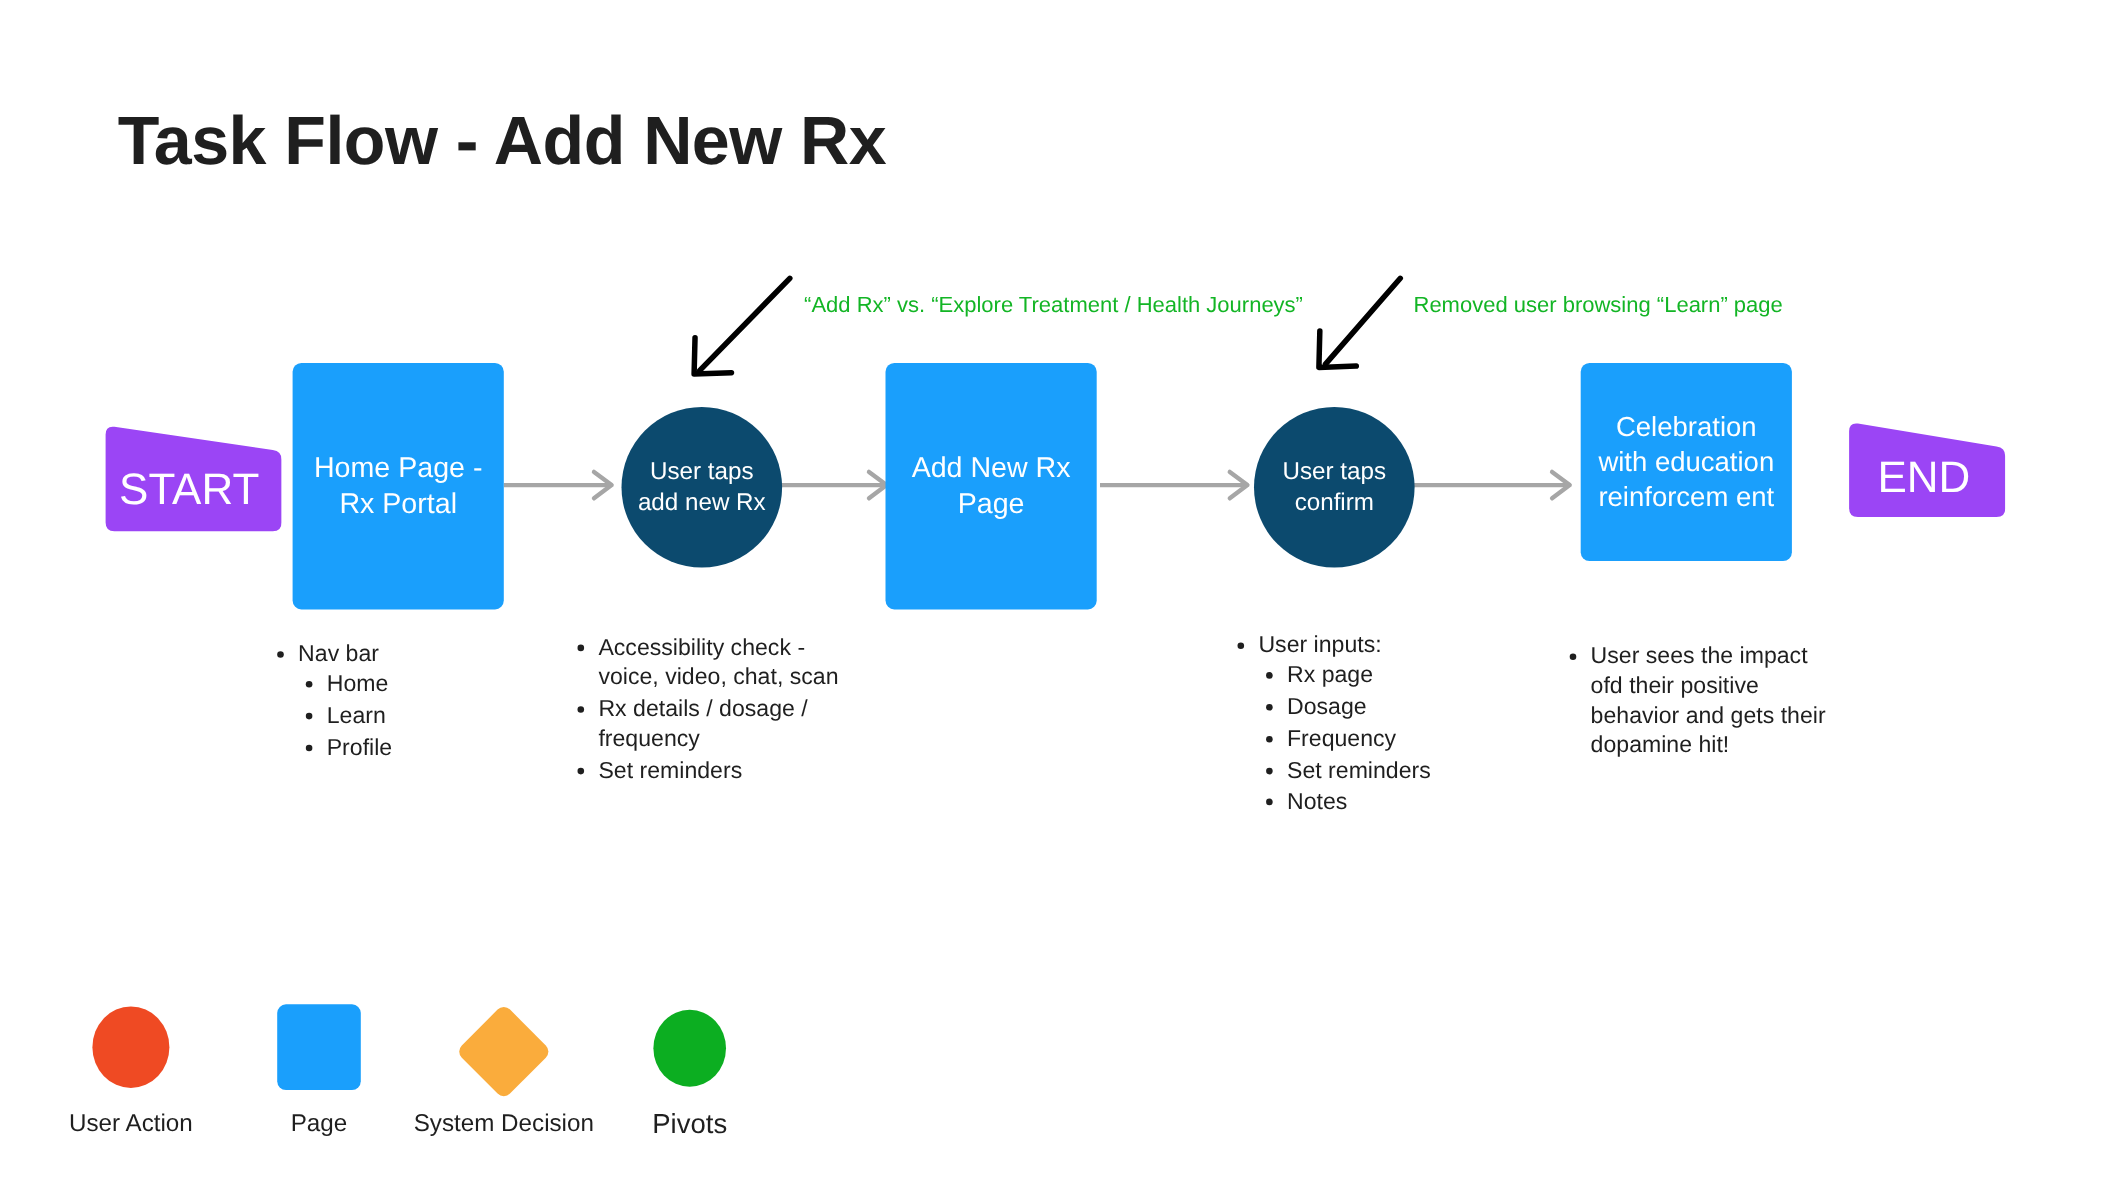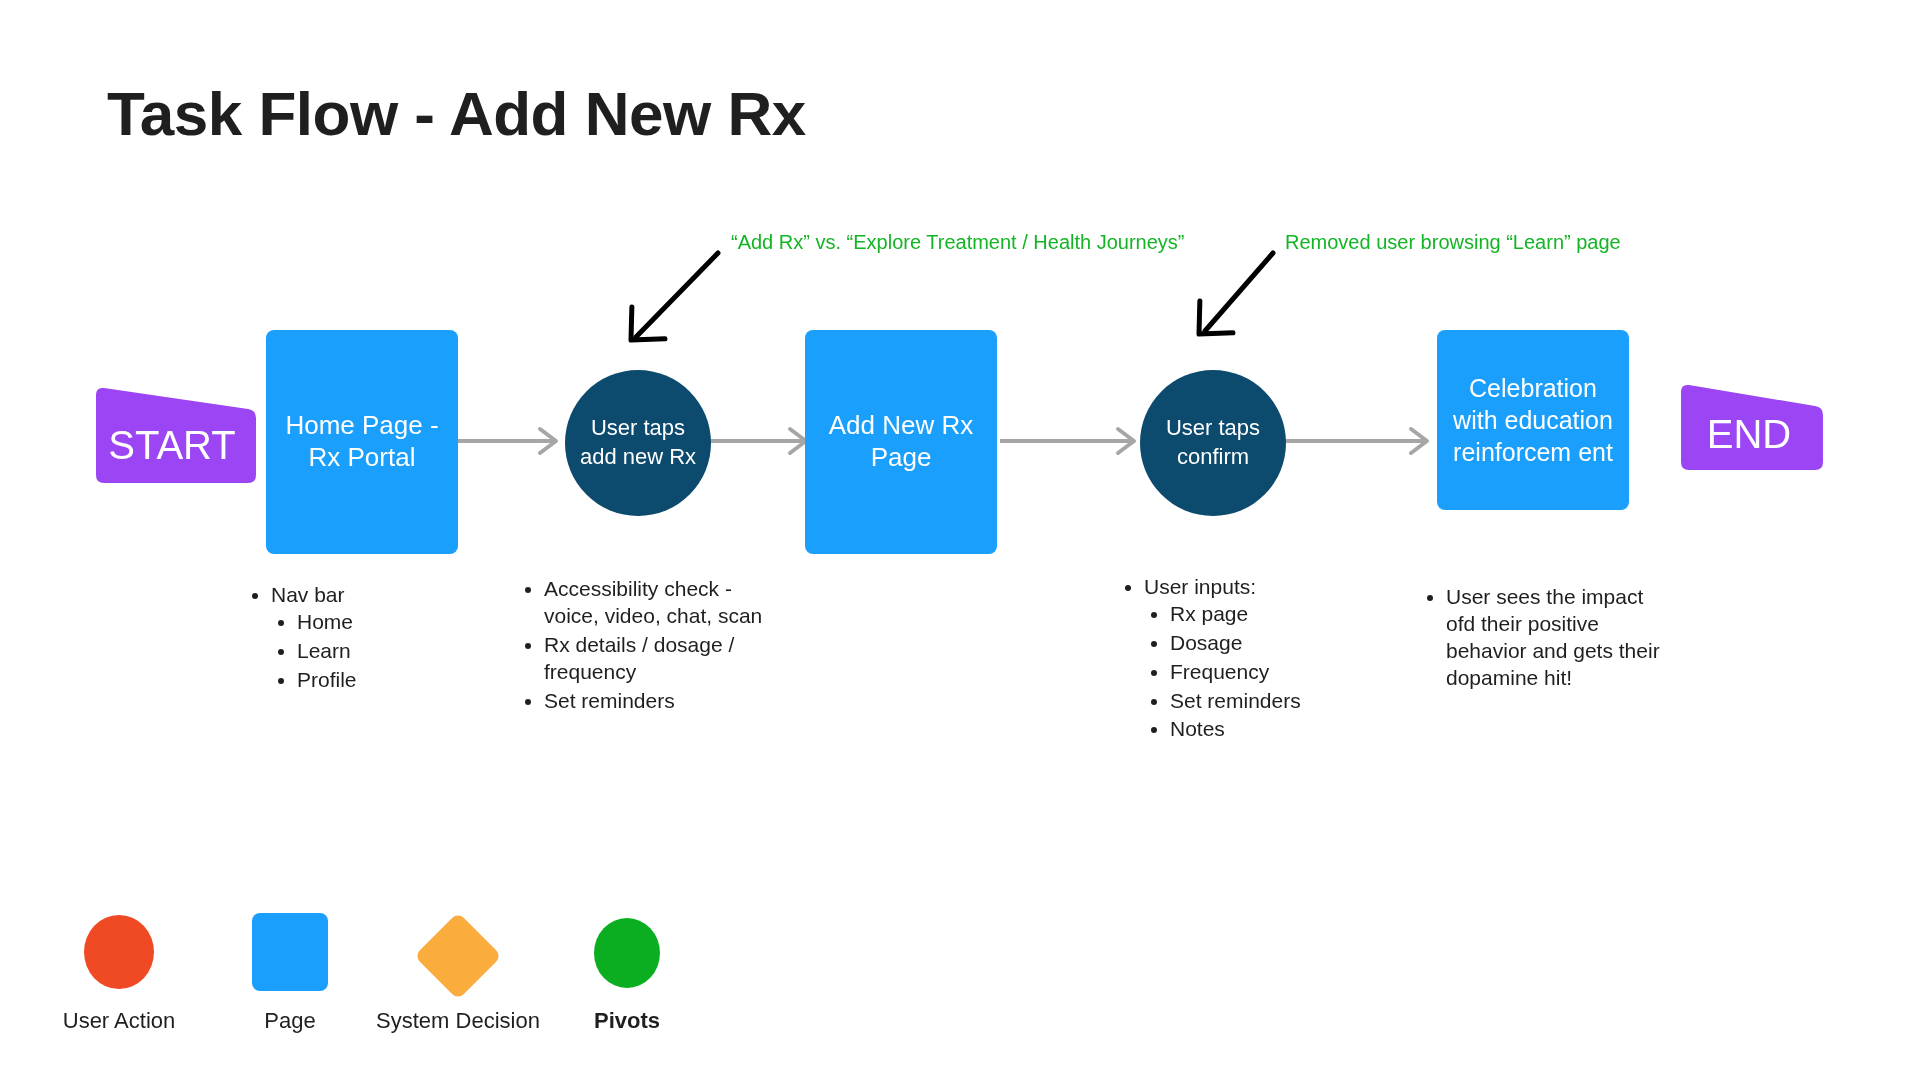--- a/index.html
+++ b/index.html
@@ -21,34 +21,35 @@
     left: 0;
     top: 0;
     width: 1920px;
     height: 1080px;
   }
 
   
   #page-title {
     position: absolute;
     left: 107px;
-    top: 78px;
+    top: 93px;
     font-size: 62px;
     font-weight: bold;
     letter-spacing: -0.5px;
     color: #1f1f1f;
     white-space: nowrap;
   }
 
   
   .annotation {
     position: absolute;
     font-size: 20px;
     color: #13b525;
     white-space: nowrap;
+    margin-top: 36px;
   }
   #annotation-0 { left: 731px; top: 231px; }
   #annotation-1 { left: 1285px; top: 231px; }
 
   
   .annotation-arrow {
     position: absolute;
   }
 
   
@@ -133,22 +134,21 @@
     background: #0cae21;
   }
   .legend-label {
     position: absolute;
     font-size: 22px;
     color: #1f1f1f;
     white-space: nowrap;
     text-align: center;
   }
   .legend-label-bold {
-    font-size: 22px;
-    font-weight: bold;
+    font-size: 25px;
   }
 </style>
 </head>
 <body>
 
 <div id="canvas">
 
   <div id="page-title">Task Flow - Add New Rx</div>
 
   <div class="annotation" id="annotation-0">“Add Rx” vs. “Explore Treatment / Health Journeys”</div>

